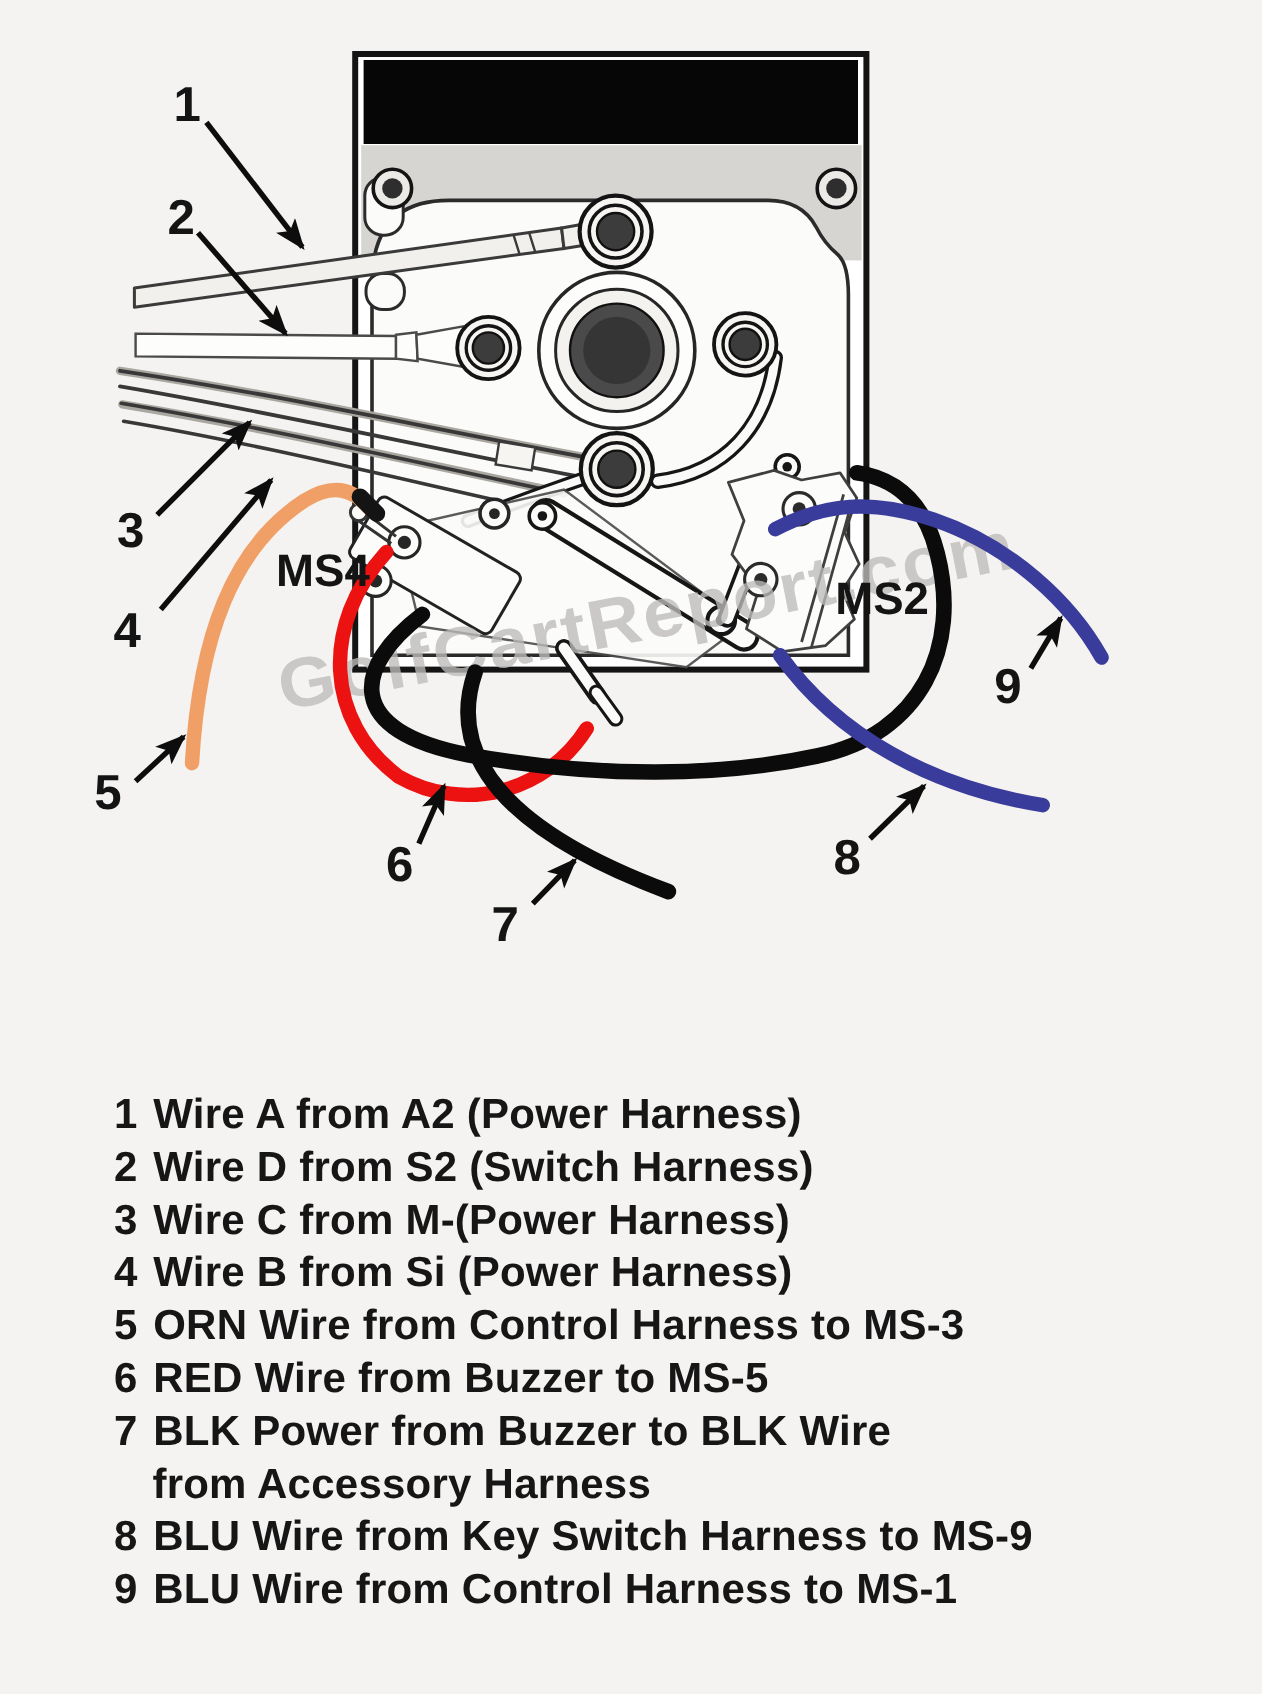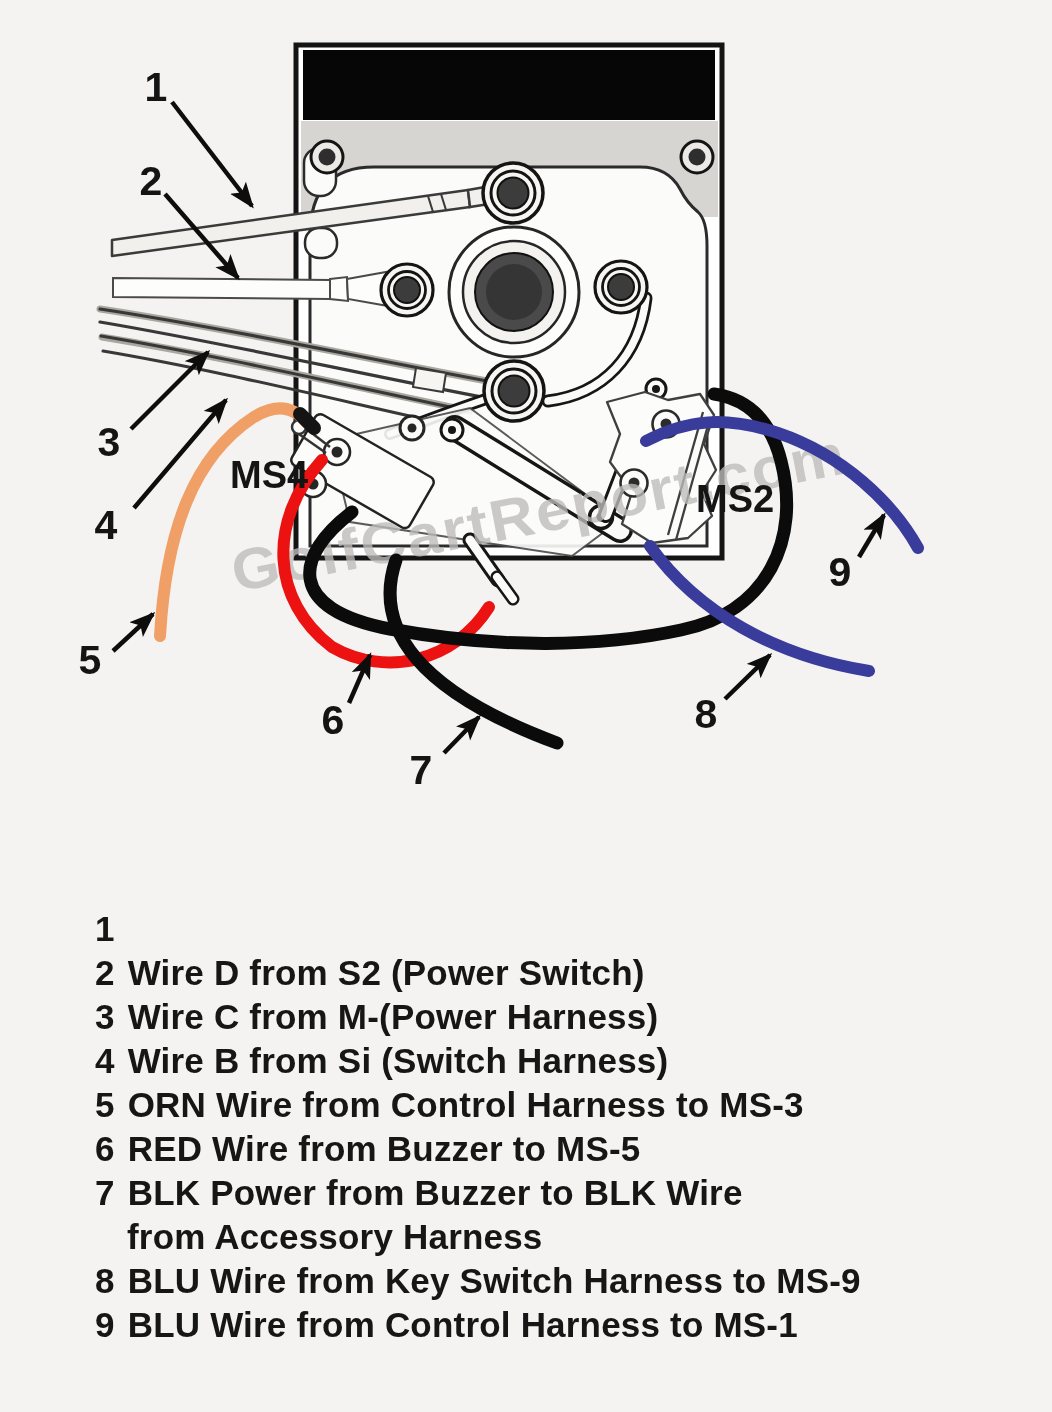--- a/index.html
+++ b/index.html
@@ -206,32 +206,33 @@
     <text class="callout-num" x="840" y="586">9</text>
   </g>
 
   <text class="switch-label" x="230" y="488">MS4</text>
   <text class="switch-label" x="696" y="512">MS2</text>
 </svg>
 
 <div class="legend">
   <div class="legend-row">
     <span>1</span>
+    <span>Wire A from A2 (Power Harness)</span>
   </div>
   <div class="legend-row">
     <span>2</span>
-    <span>Wire D from S2 (Power Switch)</span>
+    <span>Wire D from S2 (Switch Harness)</span>
   </div>
   <div class="legend-row">
     <span>3</span>
     <span>Wire C from M-(Power Harness)</span>
   </div>
   <div class="legend-row">
     <span>4</span>
-    <span>Wire B from Si (Switch Harness)</span>
+    <span>Wire B from Si (Power Harness)</span>
   </div>
   <div class="legend-row">
     <span>5</span>
     <span>ORN Wire from Control Harness to MS-3</span>
   </div>
   <div class="legend-row">
     <span>6</span>
     <span>RED Wire from Buzzer to MS-5</span>
   </div>
   <div class="legend-row">

